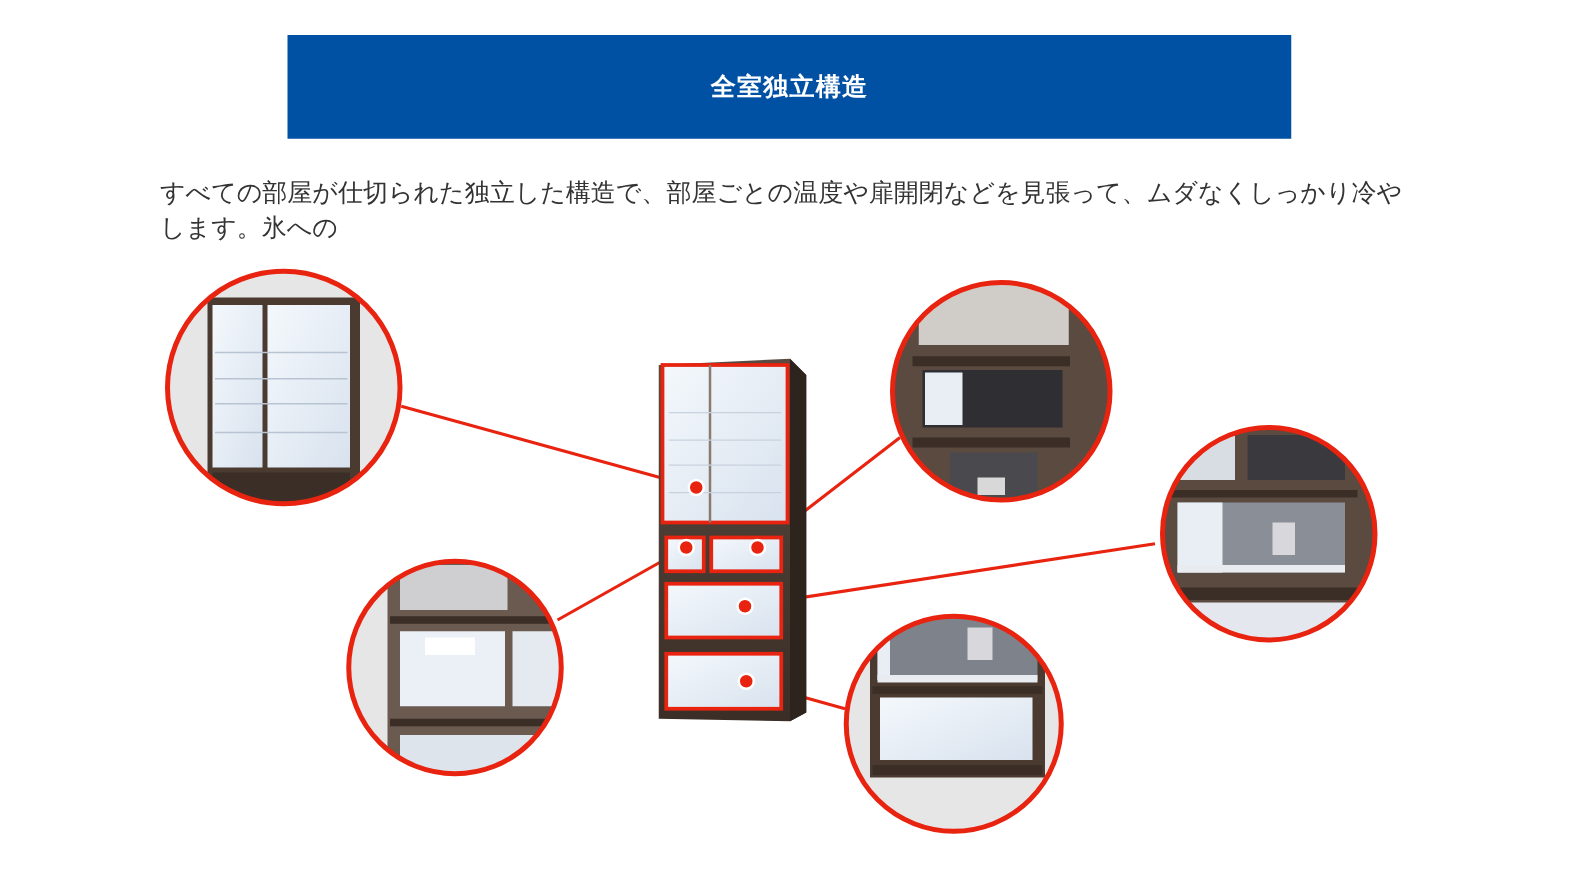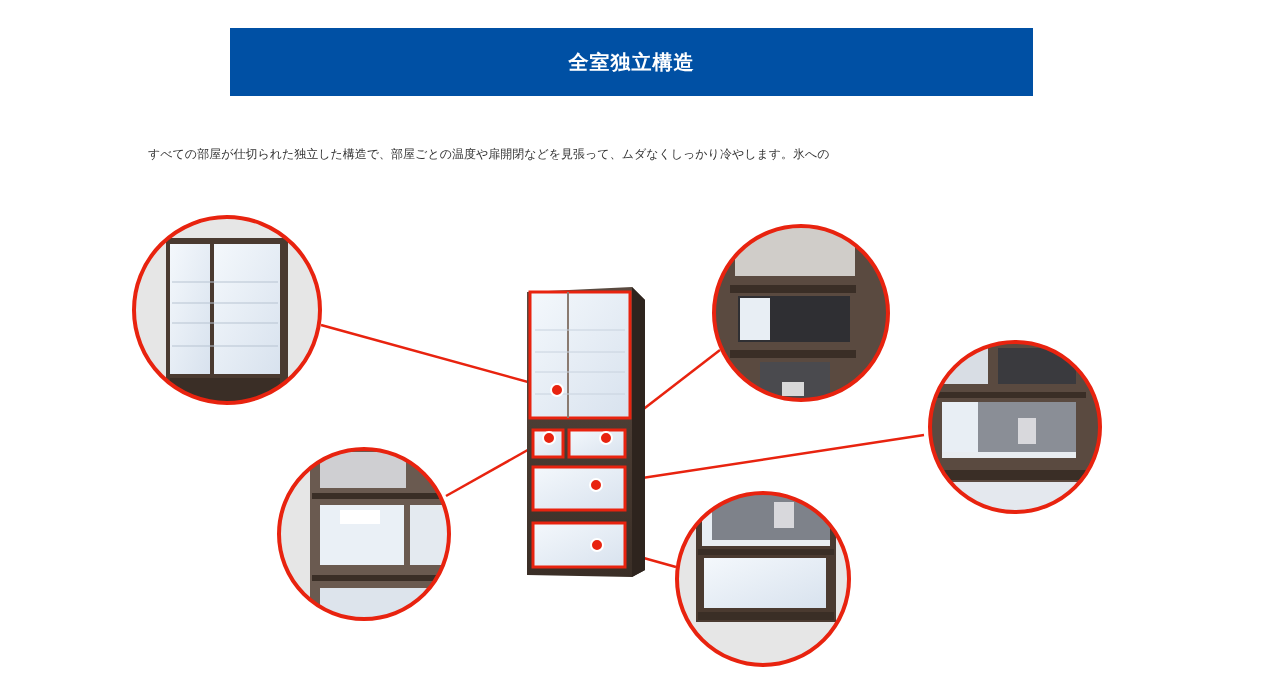--- a/index.html
+++ b/index.html
@@ -1,19 +1,19 @@
 <!DOCTYPE html>
 <html><head>
 <meta charset="utf-8">
 <style>
   html, body { margin:0; padding:0; background:#ffffff; }
   body { width:1263px; height:697px; position:relative; overflow:hidden; font-family:"DejaVu Sans", "Liberation Sans", sans-serif; }
-  .banner { position:absolute; left:230px; top:28px; width:803px; height:68px; background:#0050a4; display:flex; align-items:center; justify-content:center; }
+  .banner { position:absolute; left:230px; top:28px; width:803px; height:83px; background:#0050a4; display:flex; align-items:center; justify-content:center; }
   .banner-title { color:#ffffff; font-size:20px; font-weight:bold; letter-spacing:1px; }
-  .desc { position:absolute; left:148px; top:140px; width:1000px; font-size:12px; line-height:28px; color:#333333; }
+  .desc { position:absolute; left:128px; top:140px; width:1000px; font-size:20px; line-height:28px; color:#333333; }
   .figure { position:absolute; left:0; top:0; width:1263px; height:697px; }
 </style>
 </head>
 <body>
 
 <div class="banner">
   <span class="banner-title">全室独立構造</span>
 </div>
 
 <div class="desc">

